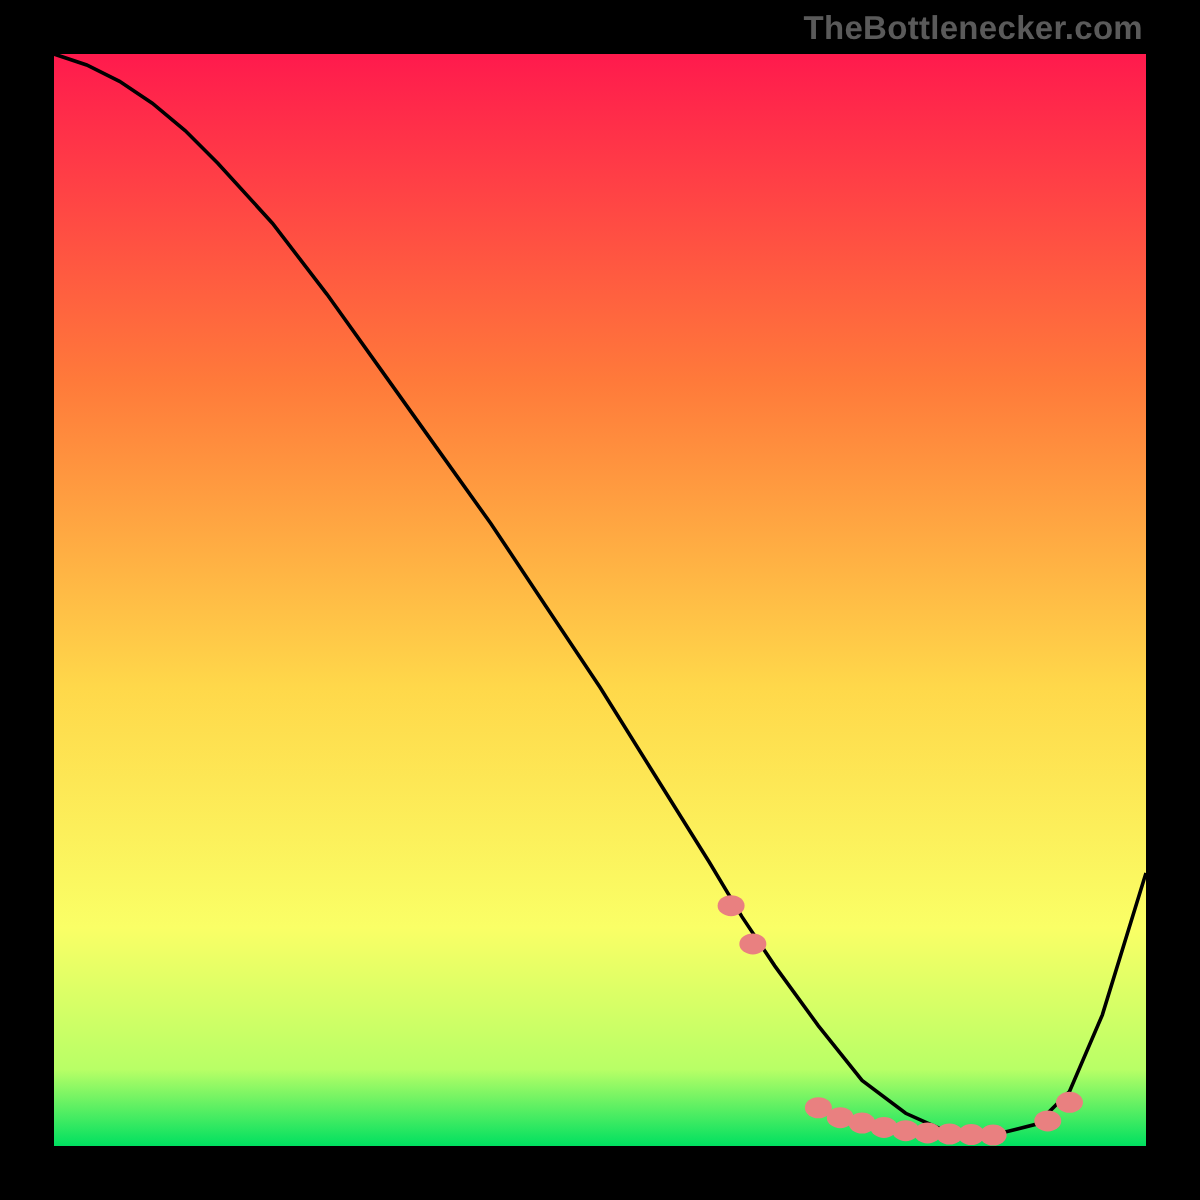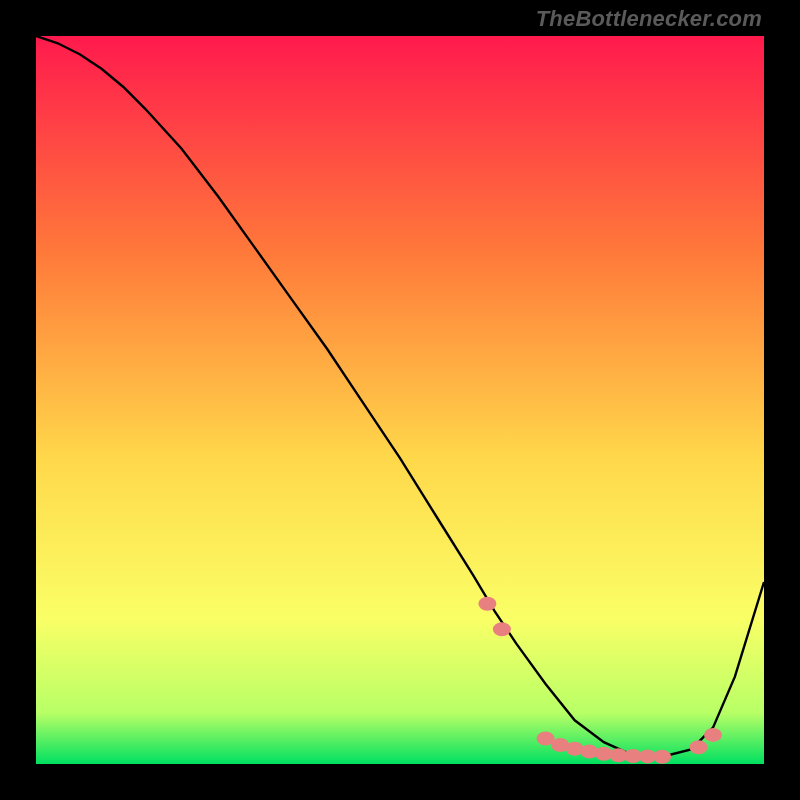--- a/index.html
+++ b/index.html
@@ -10,21 +10,20 @@
     background: #000;
     overflow: hidden;
     font-family: Arial, Helvetica, sans-serif;
   }
   .frame {
     position: absolute;
     top: 0; left: 0;
     width: 800px;
     height: 708px;
     background: #000;
-    font-style: italic;
   }
   .plot {
     position: absolute;
     top: 36px;
     left: 36px;
     width: 728px;
     height: 728px;
   }
   .attribution {
     position: absolute;

